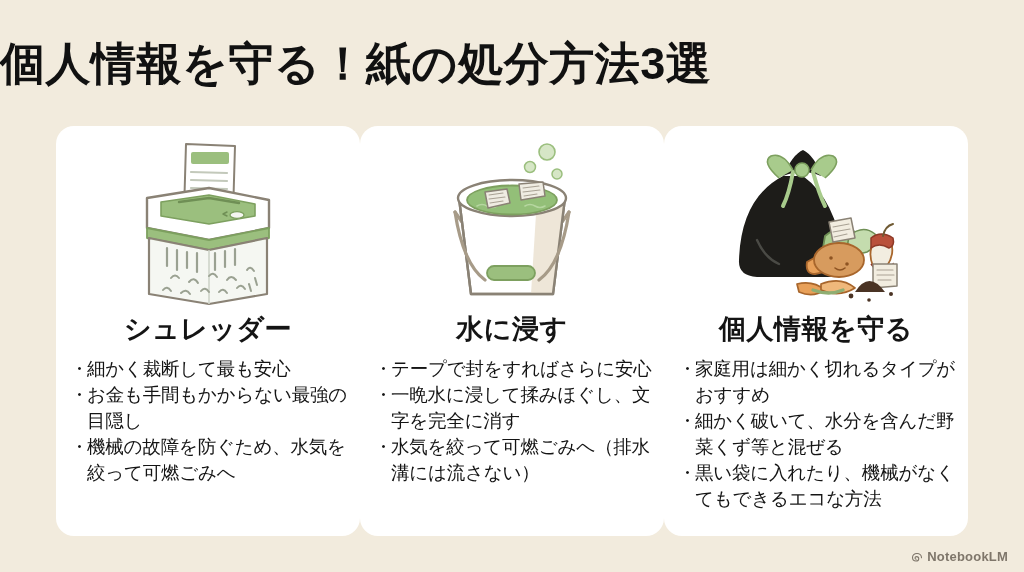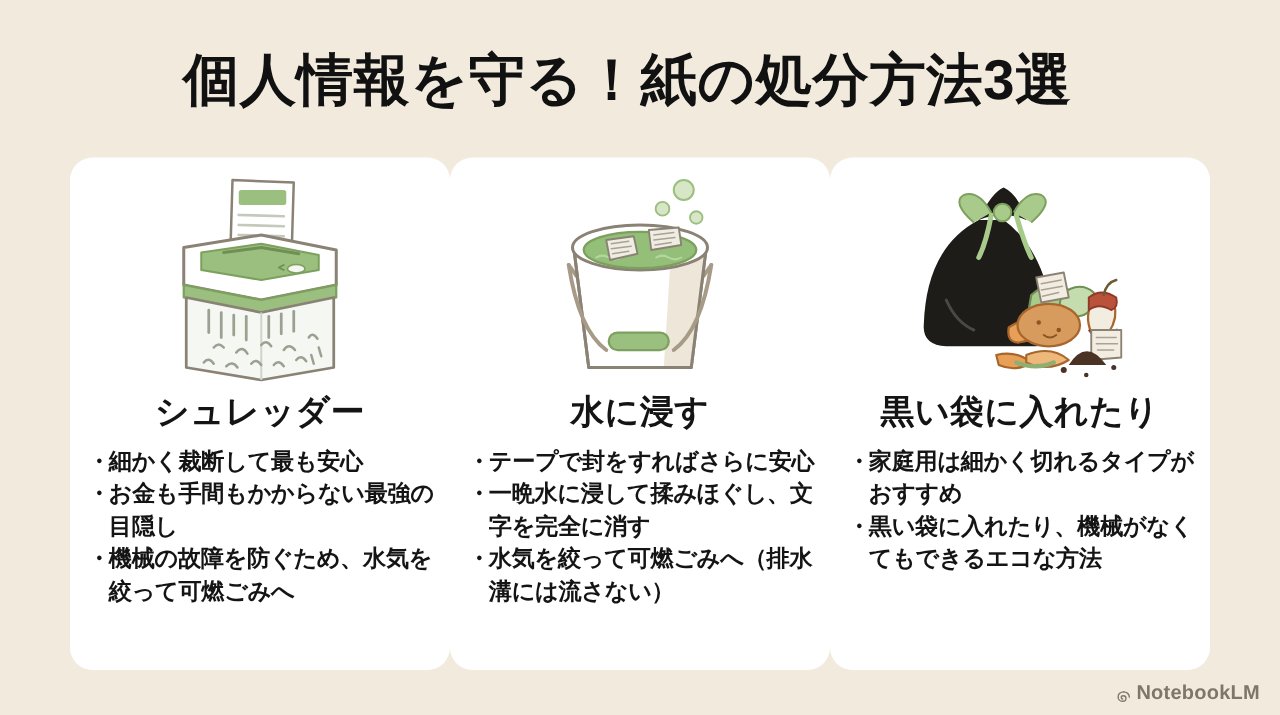--- a/index.html
+++ b/index.html
@@ -16,21 +16,20 @@
     position: relative;
     -webkit-font-smoothing: antialiased;
   }
 
   
   .slide-title {
     position: absolute;
     top: 36px;
     left: 0;
     width: 1004px;
-    text-align: center;
     font-size: 45px;
     line-height: 56px;
     font-weight: 700;
     letter-spacing: 0.5px;
     color: #111111;
     white-space: nowrap;
   }
 
   
   .cards {
@@ -79,21 +78,21 @@
   
   .bullets {
     margin: 10px 0 0 0;
     padding: 0 10px 0 16px;
     list-style: none;
   }
   .bullets li {
     position: relative;
     font-size: 18.5px;
     line-height: 26px;
-    font-weight: 700;
+    font-weight: 400;
     color: #141414;
     padding-left: 15px;
     margin-bottom: 0px;
     letter-spacing: -0.2px;
   }
   .bullets li::before {
     content: "・";
     position: absolute;
     left: -2px;
     top: 0;
@@ -101,21 +100,21 @@
 
   
   .watermark {
     position: absolute;
     right: 16px;
     bottom: 8px;
     display: flex;
     align-items: flex-end;
     gap: 4px;
     color: #6b6257;
-    font-size: 16px;
+    font-size: 13px;
     font-weight: 600;
     letter-spacing: 0.2px;
     opacity: 0.85;
   }
   .watermark svg { display: block; }
 </style>
 </head>
 <body>
 
 <div class="slide-title">個人情報を守る！紙の処分方法3選</div>
@@ -285,23 +284,24 @@
           <line x1="156" y1="139" x2="173" y2="139"></line>
           <line x1="157" y1="144" x2="170" y2="144"></line>
         </g>
 
         <path d="M134 156 q14 -22 30 0 z" fill="#4a3324"></path>
         <circle cx="130" cy="160" r="2.4" fill="#4a3324"></circle>
         <circle cx="170" cy="158" r="2" fill="#4a3324"></circle>
         <circle cx="148" cy="164" r="1.8" fill="#4a3324"></circle>
       </svg>
     </div>
-    <div class="card-heading">黒い袋に入れたり</div>
+    <div class="card-heading">個人情報を守る</div>
     <ul class="bullets">
       <li>家庭用は細かく切れるタイプがおすすめ</li>
+      <li>細かく破いて、水分を含んだ野菜くず等と混ぜる</li>
       <li>黒い袋に入れたり、機械がなくてもできるエコな方法</li>
     </ul>
   </div>
 
 </div>
 
 <div class="watermark">
   <svg width="12" height="12" viewBox="0 0 24 24">
     <path d="M12 3 C6.5 3 3 6.5 3 11 c0 4 3 7 7 7 c3 0 5.5 -2 5.5 -4.6 c0 -2.4 -1.8 -4.2 -4.2 -4.2 c-1.9 0 -3.3 1.2 -3.3 2.8 c0 1.4 1 2.4 2.3 2.4" fill="none" stroke="#6b6257" stroke-width="2.2" stroke-linecap="round"></path>
     <path d="M12 3 c5 0 9 3.6 9 8.4" fill="none" stroke="#6b6257" stroke-width="2.2" stroke-linecap="round"></path>

